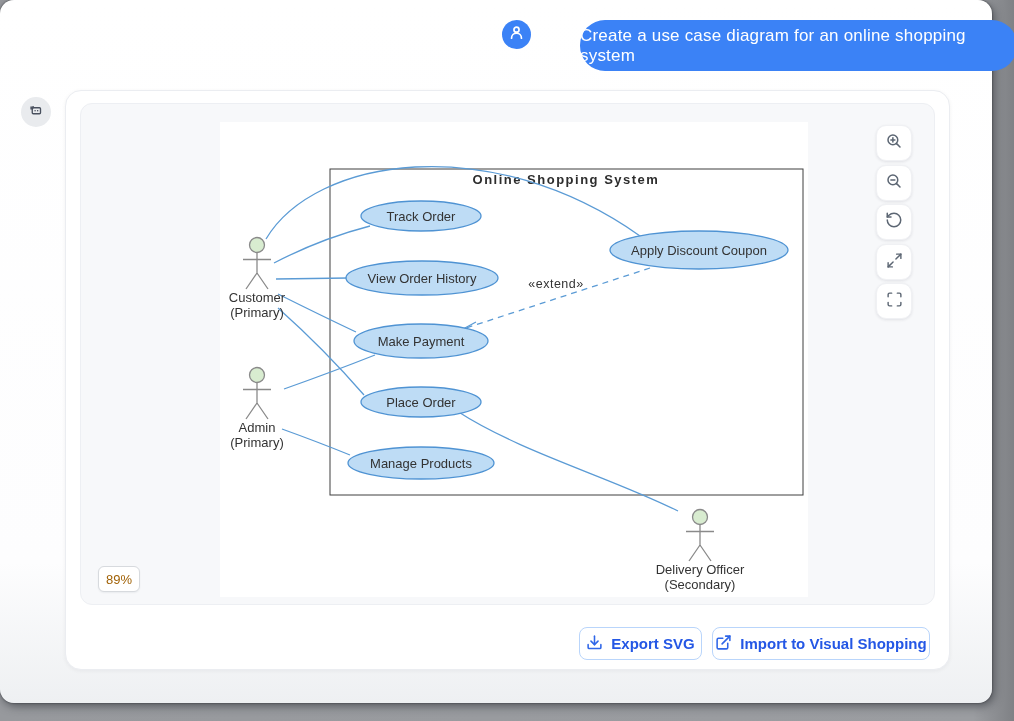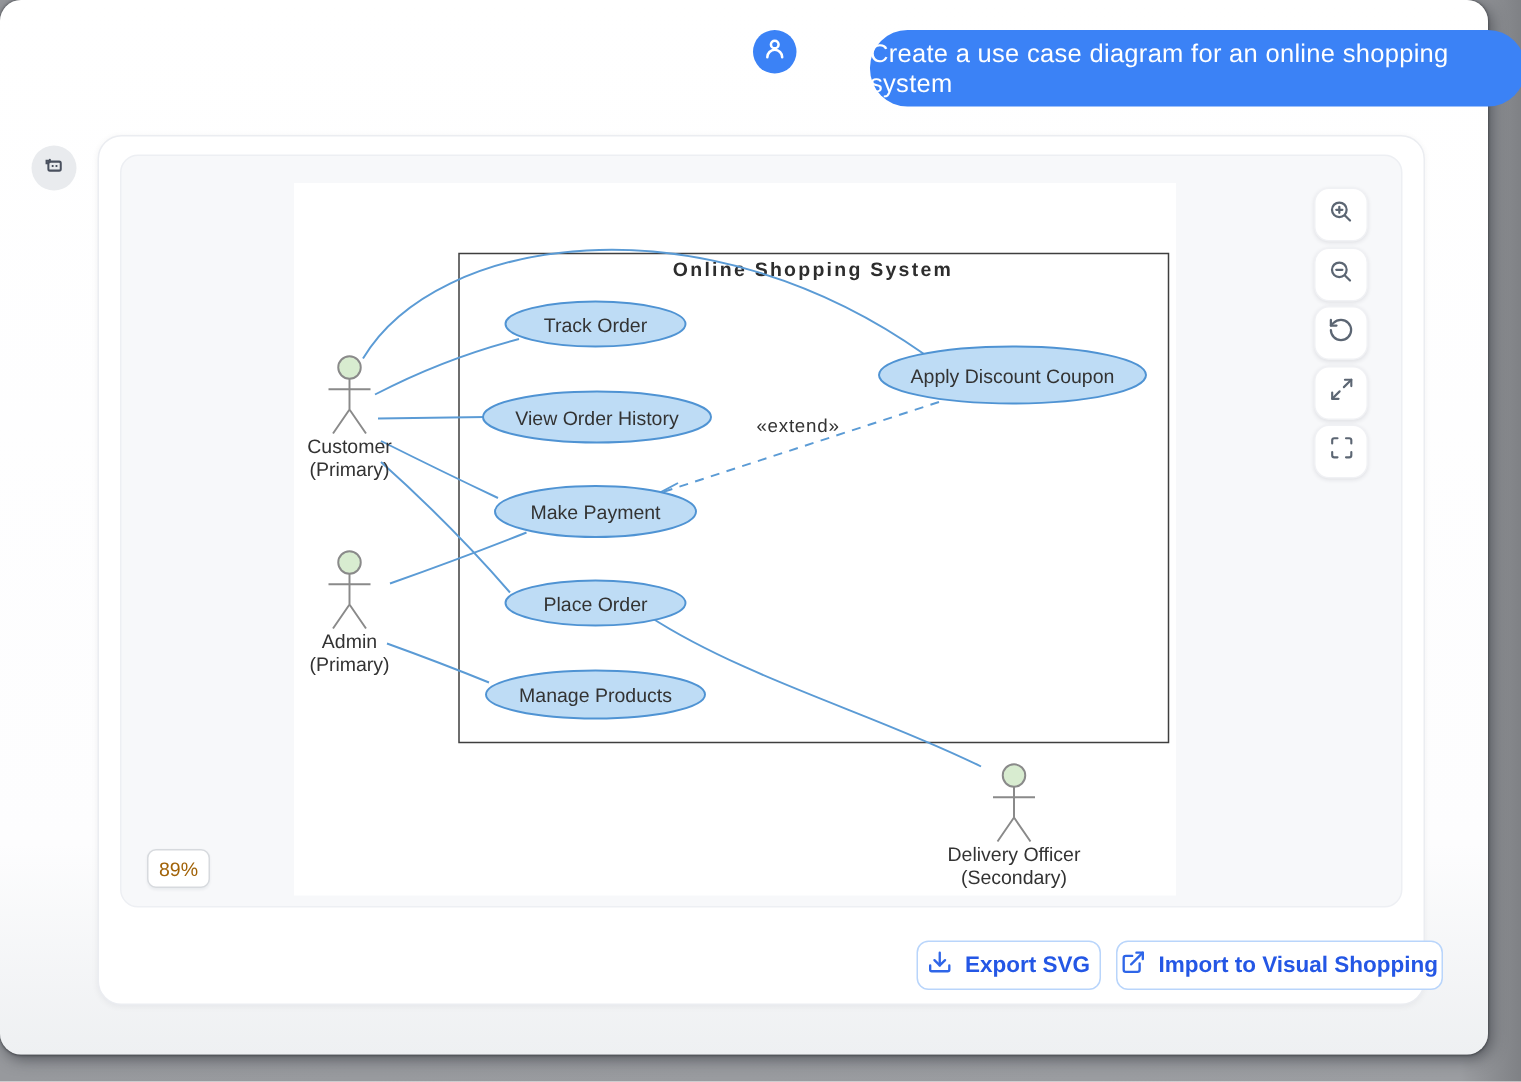--- a/index.html
+++ b/index.html
@@ -33,21 +33,21 @@
   .outer-card {
     position:absolute; left:65px; top:90px; width:885px; height:580px;
     background:#fff; border:1px solid #ebedf1; border-radius:16px;
     box-shadow:0 1px 4px rgba(20,24,40,.05);
   }
   .inner-card {
     position:absolute; left:80px; top:103px; width:855px; height:502px;
     background:#f7f8fa; border:1px solid #edeff3; border-radius:12px;
   }
   .diagram-canvas {
-    position:absolute; left:196px; top:122px; width:588px; height:475px;
+    position:absolute; left:220px; top:122px; width:588px; height:475px;
     background:#ffffff;
   }
   
   .zoom-btn {
     position:absolute; left:876px; width:36px; height:36px;
     background:#fff; border:1px solid #f0f1f4; border-radius:10px;
     box-shadow:0 1px 3px rgba(25,30,45,.10);
     display:flex; align-items:center; justify-content:center; cursor:pointer;
     color:#5c6673;
   }
@@ -58,21 +58,21 @@
     background:#fff; border:1px solid #d7dade; border-radius:6px;
     box-shadow:0 1px 2px rgba(25,30,45,.06);
     display:flex; align-items:center; justify-content:center;
     font-size:13px; color:#a16207;
   }
   
   .action-btn {
     position:absolute; top:627px; height:33px;
     background:#fff; border:1px solid #b9d5fb; border-radius:8px;
     display:flex; align-items:center; justify-content:center; gap:8px;
-    color:#2457e5; font-size:15px; font-weight:700; cursor:pointer;margin-left:32px;
+    color:#2457e5; font-size:15px; font-weight:700; cursor:pointer;
   }
   .action-btn svg { stroke:#2f66e8; }
   .export-btn { left:579px; width:123px; }
   .import-btn { left:712px; width:218px; }
   
   .dg-title { font:bold 13px "Liberation Sans",sans-serif; letter-spacing:1.5px; fill:#2d2d2d; }
   .dg-label { font:13px "Liberation Sans",sans-serif; fill:#333; }
   .dg-stereo { font:12.5px "Liberation Sans",sans-serif; fill:#333; letter-spacing:.5px; }
 </style>
 </head>

